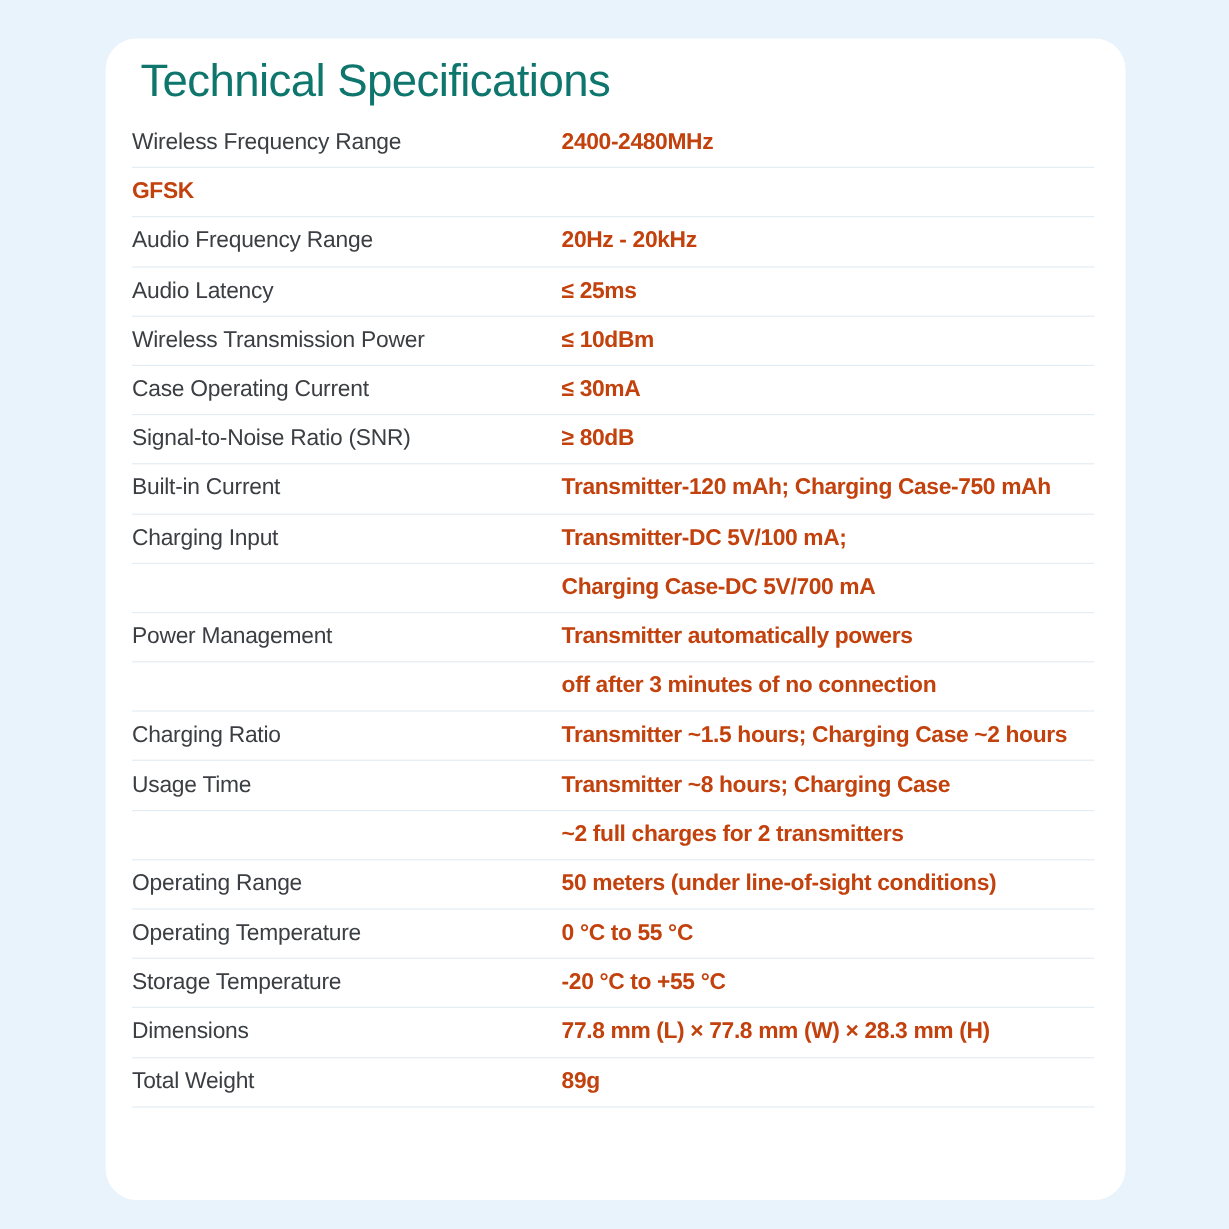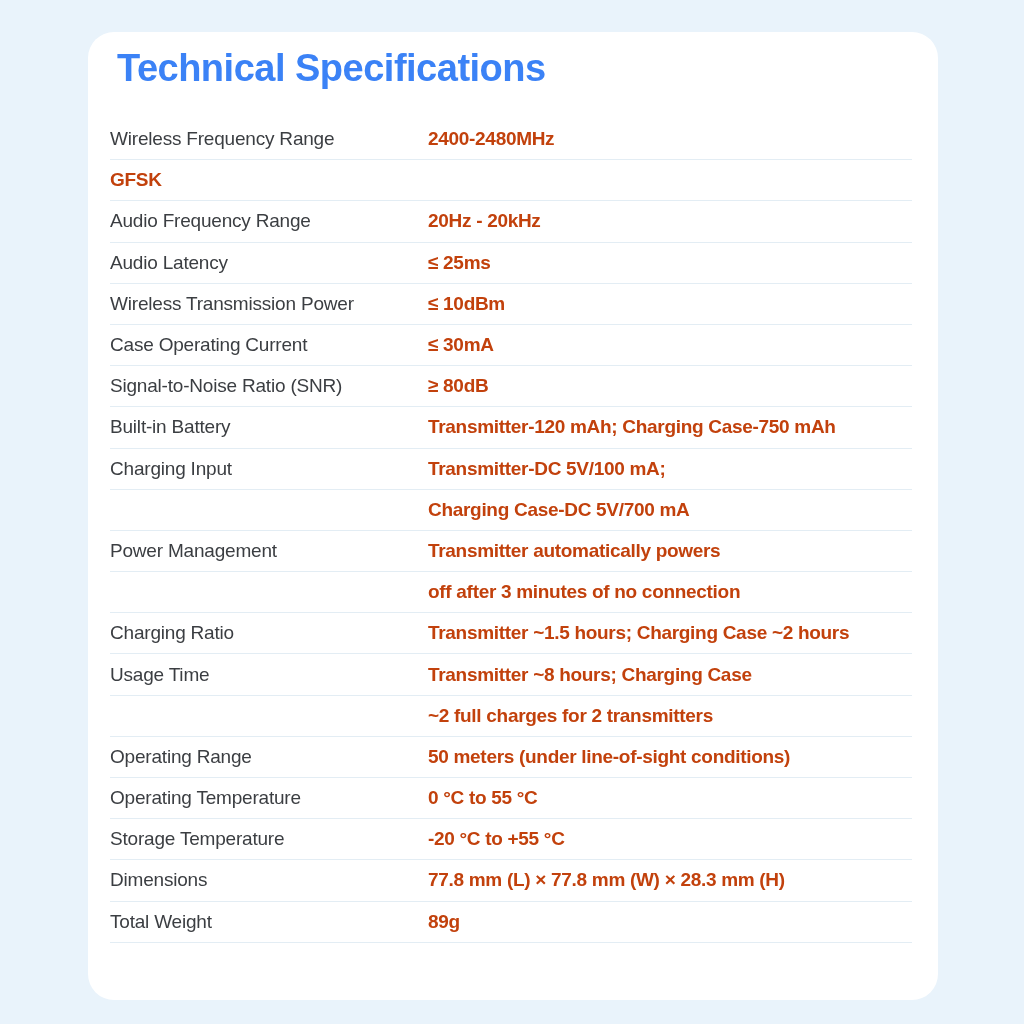--- a/index.html
+++ b/index.html
@@ -17,33 +17,34 @@
     top: 32px;
     width: 850px;
     height: 968px;
     background: #ffffff;
     border-radius: 26px;
     box-sizing: border-box;
     padding: 16px 26px 0 22px;
   }
   .title {
     font-size: 38px;
-    font-weight: 700;
+    font-weight: 400;
     letter-spacing: -0.5px;
-    color: #3b82f6;
+    color: #0f766e;
     line-height: 40px;
-    margin: 0 0 31px 7px;
+    margin: 0 0 11px 7px;
   }
   .rows { width: 100%; }
   .row {
     display: flex;
     align-items: center;
     height: 41.2px;
     border-bottom: 1px solid #e3edf4;
     box-sizing: border-box;
+    gap: 40px;
   }
   .row .label {
     flex: 0 0 318px;
     font-size: 19px;
     font-weight: 400;
     color: #3b3e42;
     letter-spacing: -0.2px;
     white-space: nowrap;
   }
   .row .value {
@@ -90,21 +91,21 @@
     <div class="value">≤ 30mA</div>
   </div>
 
   <div class="row">
     <div class="label">Signal-to-Noise Ratio (SNR)</div>
     <div class="value">≥ 80dB</div>
   </div>
 
 
   <div class="row">
-    <div class="label">Built-in Battery</div>
+    <div class="label">Built-in Current</div>
     <div class="value">Transmitter-120 mAh; Charging Case-750 mAh</div>
   </div>
 
   <div class="row">
     <div class="label">Charging Input</div>
     <div class="value">Transmitter-DC 5V/100 mA;</div>
   </div>
 
   <div class="row">
     <div class="label"></div>

